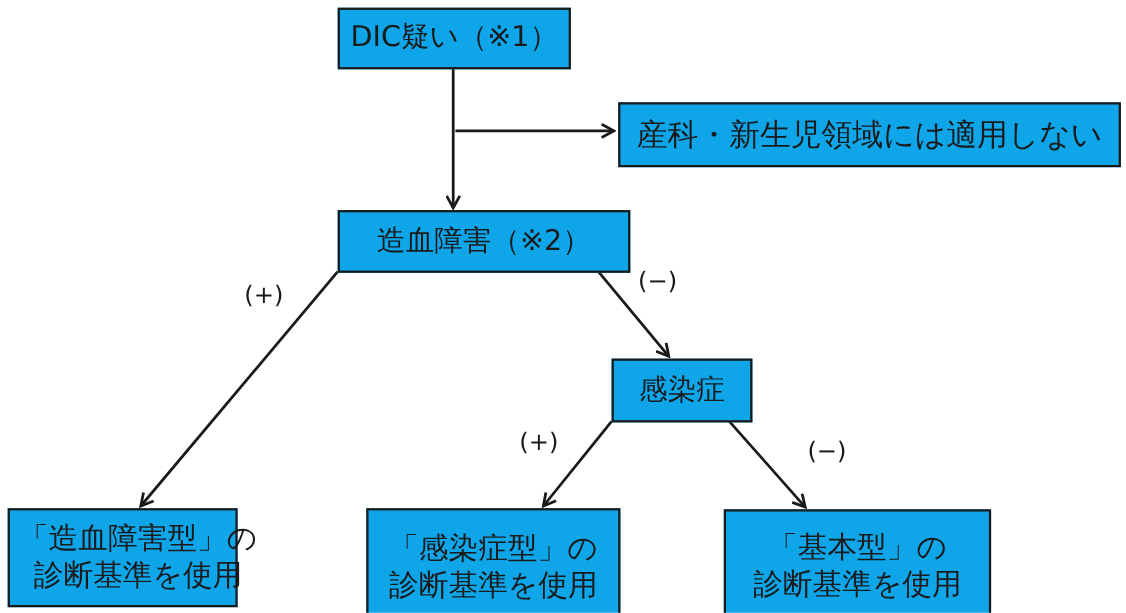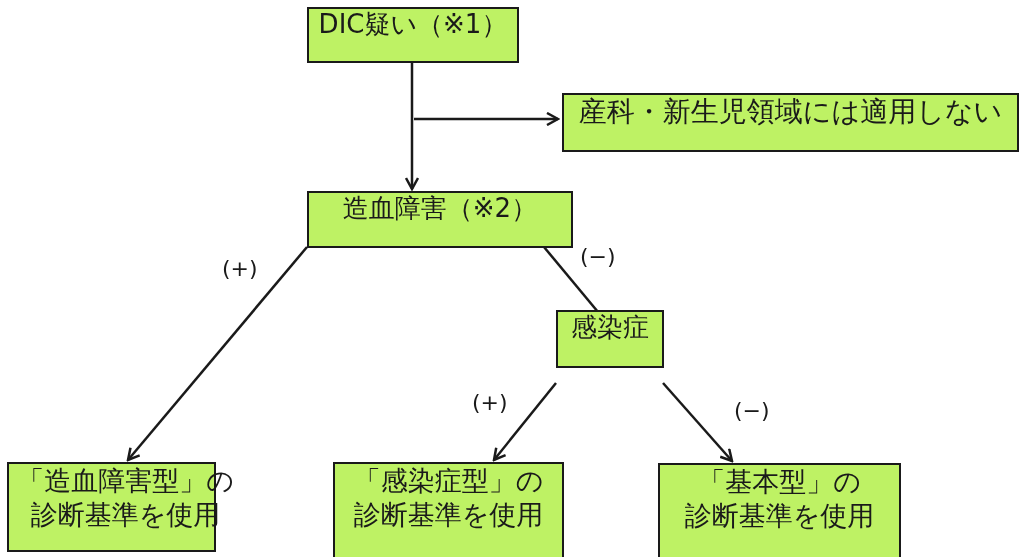--- a/index.html
+++ b/index.html
@@ -1,19 +1,19 @@
 <!DOCTYPE html>
 <html><head>
   <meta charset="utf-8">
   <style>
     html, body { margin: 0; padding: 0; background: #ffffff; }
     body { width: 1024px; height: 557px; position: relative; overflow: hidden;
            font-family: "DejaVu Sans", "Liberation Sans", sans-serif; color: #1a1a1a; }
-    .box { position: absolute; box-sizing: border-box; border: 2.5px solid #1a1a1a; background: #bef264;
-           display: flex; flex-direction: column; align-items: center; 
+    .box { position: absolute; box-sizing: border-box; border: 2.5px solid #1a1a1a; background: #0ea5e9;
+           display: flex; flex-direction: column; align-items: center; justify-content: center;
            text-align: center; line-height: 1.2; }
     .t { font-size: 26px; white-space: nowrap; }
     .t2 { font-size: 27px; white-space: nowrap; line-height: 1.25; }
     .lbl { position: absolute; font-size: 22px; white-space: nowrap; }
     svg#edges { position: absolute; left: 0; top: 0; }
   </style>
 </head>
 <body>
 
 <svg id="edges" width="1024" height="557">
@@ -35,21 +35,21 @@
 </div>
 
 <div class="box" style="left:562px;top:93px;width:457px;height:59px;">
   <span class="t" style="font-size:28px;">産科・新生児領域には適用しない</span>
 </div>
 
 <div class="box" style="left:307px;top:191px;width:266px;height:57px;">
   <span class="t">造血障害（※2）</span>
 </div>
 
-<div class="box" style="left:556px;top:310px;width:108px;height:58px;font-family:Liberation Serif, serif;">
+<div class="box" style="left:556px;top:326px;width:128px;height:58px;font-family:Liberation Serif, serif;">
   <span class="t">感染症</span>
 </div>
 
 <div class="box" style="left:7px;top:462px;width:209px;height:90px;padding-left:28px;">
   <span class="t2">「造血障害型」の</span>
   <span class="t2">診断基準を使用</span>
 </div>
 
 <div class="box" style="left:333px;top:462px;width:231px;height:108px;">
   <span class="t2">「感染症型」の</span>

